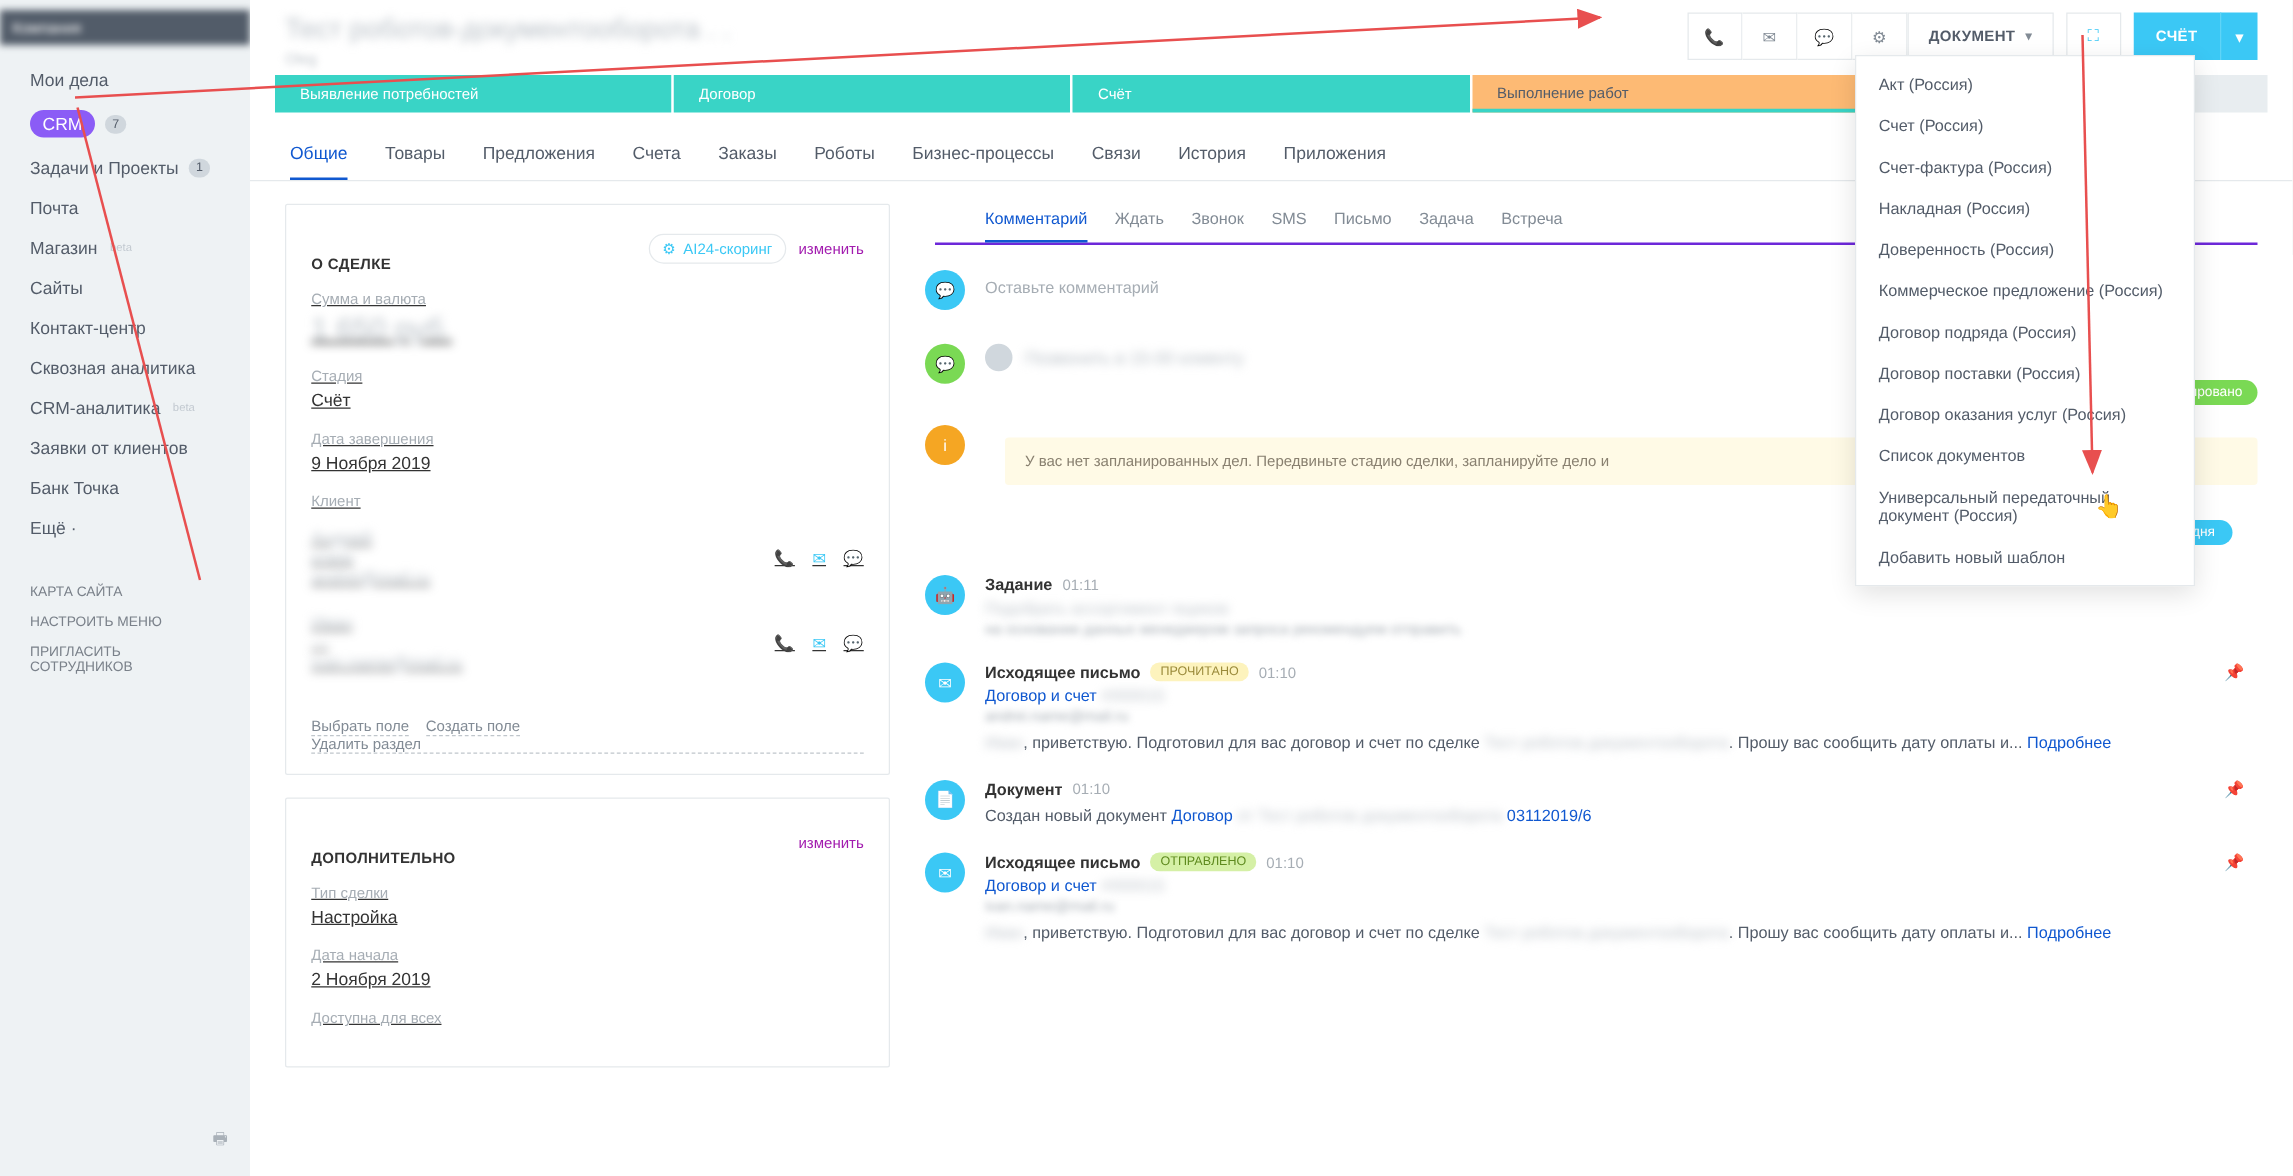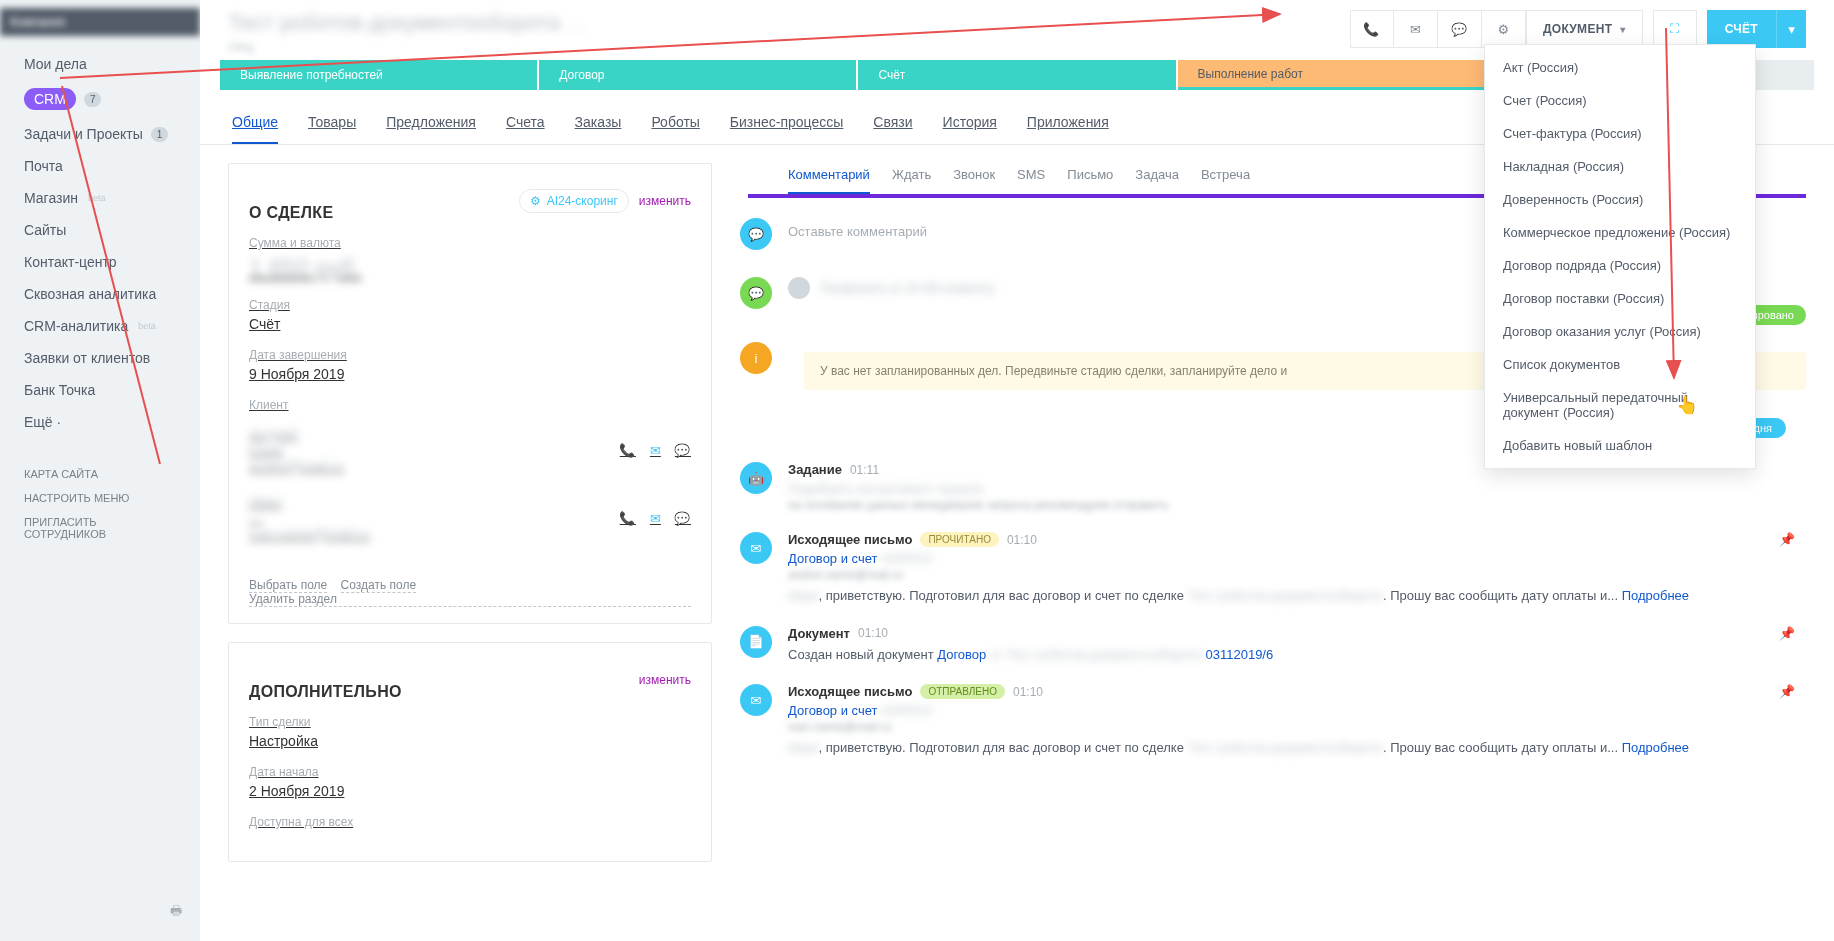--- a/index.html
+++ b/index.html
@@ -37,45 +37,45 @@
 
 
 .stages { display: flex; padding: 0 20px; gap: 2px; margin-bottom: 6px; }
 .stage { flex: 1; height: 30px; display: flex; align-items: center; padding: 0 20px; font-size: 12px; color: #fff; position: relative; }
 .stage.done { background: #39d4c6; }
 .stage.current { background: #fdba74; color: #535c69; border-bottom: 3px solid #39d4c6; }
 .stage.future { background: #e8edf0; color: #535c69; }
 
 
 .tabs { display: flex; gap: 30px; padding: 10px 32px 0; border-bottom: 1px solid #e5e9ec; }
-.tab { padding: 8px 0 12px; font-size: 14px; color: #535c69; cursor: pointer; border-bottom: 2px solid transparent; text-decoration: underline; }
+.tab { padding: 8px 0 12px; font-size: 14px; color: #535c69; cursor: pointer; border-bottom: 2px solid transparent; }
 .tab.active { color: #1058d0; border-bottom-color: #1058d0; font-weight: 500; }
 
 
 .body { flex: 1; display: flex; overflow: auto; }
 .col-left { width: 540px; padding: 18px 28px; }
 .card { border: 1px solid #e5e9ec; border-radius: 2px; margin-bottom: 18px; padding: 16px 20px; background: #fff; }
 .card-head { display: flex; justify-content: space-between; align-items: center; margin-bottom: 14px; }
-.card-title { font-size: 16px; font-weight: 600; color: #333; letter-spacing: 0.3px; margin-top: 24px; }
+.card-title { font-size: 12px; font-weight: 600; color: #333; letter-spacing: 0.3px; margin-top: 24px; }
 .ai-badge { display: flex; align-items: center; gap: 6px; font-size: 12px; color: #3bc8f5; border: 1px solid #e5e9ec; border-radius: 14px; padding: 4px 10px; }
 .edit-link { font-size: 12px; color: #a21caf; cursor: pointer; }
 .field { margin-bottom: 16px; text-decoration: underline; }
 .fld-label { font-size: 12px; color: #a6adb4; margin-bottom: 4px; }
 .fld-value { font-size: 14px; color: #333; }
 .fld-value.big { font-size: 24px; color: #b8bfc6; filter: blur(4px); }
 .fld-value.blur { filter: blur(4px); color: #b8bfc6; }
 .client-row { display: flex; justify-content: space-between; align-items: center; padding: 10px 0; }
 .client-icons { display: flex; gap: 14px; color: #a6adb4; }
 .client-icons span:nth-child(2) { color: #3bc8f5; }
 .card-foot { display: flex; justify-content: space-between; padding-top: 10px; font-size: 12px; flex-direction: column; }
 .foot-link { color: #828b95; border-bottom: 1px dashed #c0c6cc; cursor: pointer; }
 
 
 .col-right { flex: 1; padding: 18px 28px 18px 8px; position: relative; }
-.comm-tabs { display: flex; gap: 22px; border-bottom: 4px solid #6d28d9; padding-left: 40px; margin-bottom: 10px; }
+.comm-tabs { display: flex; gap: 22px; border-bottom: 2px solid #6d28d9; padding-left: 40px; margin-bottom: 10px; }
 .comm-tab { padding: 4px 0 10px; font-size: 13px; color: #828b95; cursor: pointer; }
 .comm-tab.active { color: #1058d0; border-bottom: 2px solid #1058d0; }
 .comment-input { padding: 6px 0 18px 40px; font-size: 13px; color: #a6adb4; }
 .planned-row { display: flex; gap: 10px; align-items: center; }
 .avatar { width: 22px; height: 22px; border-radius: 50%; background: #d0d7dd; }
 .planned-text { filter: blur(4px); color: #b8bfc6; font-size: 14px; flex: 1; }
 .badge-plan { background: #7ad954; color: #fff; font-size: 11px; border-radius: 12px; padding: 4px 12px; }
 .warn-row { margin: 10px 0 10px 40px; padding: 12px 16px; background: #fffae6; border-radius: 3px; font-size: 12px; color: #898070; }
 .today-pill { display: inline-block; background: #3bc8f5; color: #fff; font-size: 11px; border-radius: 12px; padding: 4px 14px; margin: 8px 0 14px 40px; float: right; margin-right: 20px; }
 .tl-entry { padding: 10px 0 10px 40px; clear: both; position: relative; }

